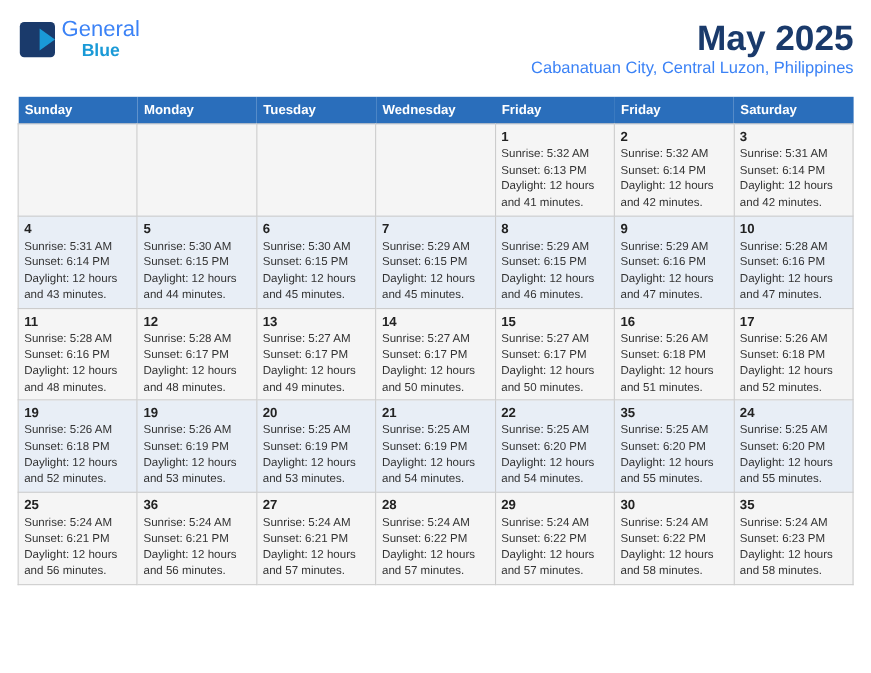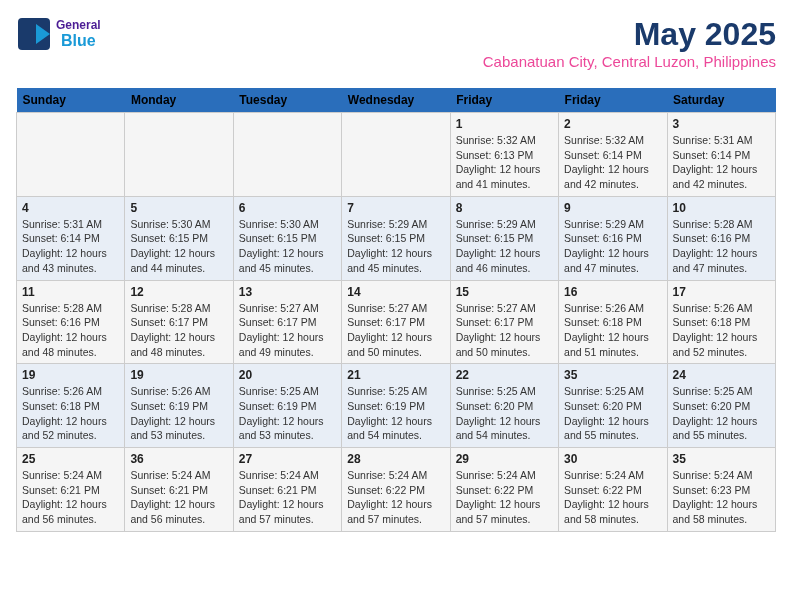--- a/index.html
+++ b/index.html
@@ -20,32 +20,32 @@
       text-align: right;
       margin-bottom: 4px;
     }
     .calendar-title {
       font-size: 32px;
       font-weight: bold;
       color: #1a3a6b;
     }
     .calendar-subtitle {
       font-size: 15px;
-      color: #ec4899;
+      color: #3b82f6;
       margin-bottom: 8px;
       text-align: center;
     }
     table {
       width: 100%;
       border-collapse: collapse;
       font-size: 11px;
     }
     thead tr th {
       background-color: #2a6ebb;
-      color: #000000;
+      color: #ffffff;
       text-align: left;
       padding: 5px 6px;
       font-size: 12px;
       font-weight: bold;
     }
     tbody tr td {
       border: 1px solid #ccc;
       vertical-align: top;
       padding: 4px 5px;
       width: 14.28%;
@@ -77,21 +77,21 @@
 </head>
 <body>
 
 <div style="display:flex; justify-content:space-between; align-items:flex-start; margin-bottom:6px;">
   <div style="display:flex; align-items:center;">
     <svg width="36" height="36" viewBox="0 0 36 36" style="margin-right:4px;">
       <rect x="2" y="2" width="32" height="32" rx="4" fill="#1a3a6b"></rect>
       <polygon points="20,8 34,18 20,28" fill="#1a9ad7"></polygon>
     </svg>
     <div class="logo-text">
-      <div style="color:#4c1d95; font-weight:bold; font-size:12px;">General</div>
+      <div style="color:#3b82f6; font-weight:normal; font-size:20px;">General</div>
       <div style="color:#1a9ad7; font-weight:bold; font-size:16px;text-align:center;">Blue</div>
     </div>
   </div>
   <div class="title-section">
     <div class="calendar-title">May 2025</div>
     <div class="calendar-subtitle">Cabanatuan City, Central Luzon, Philippines</div>
   </div>
 </div>
 
 <table>

